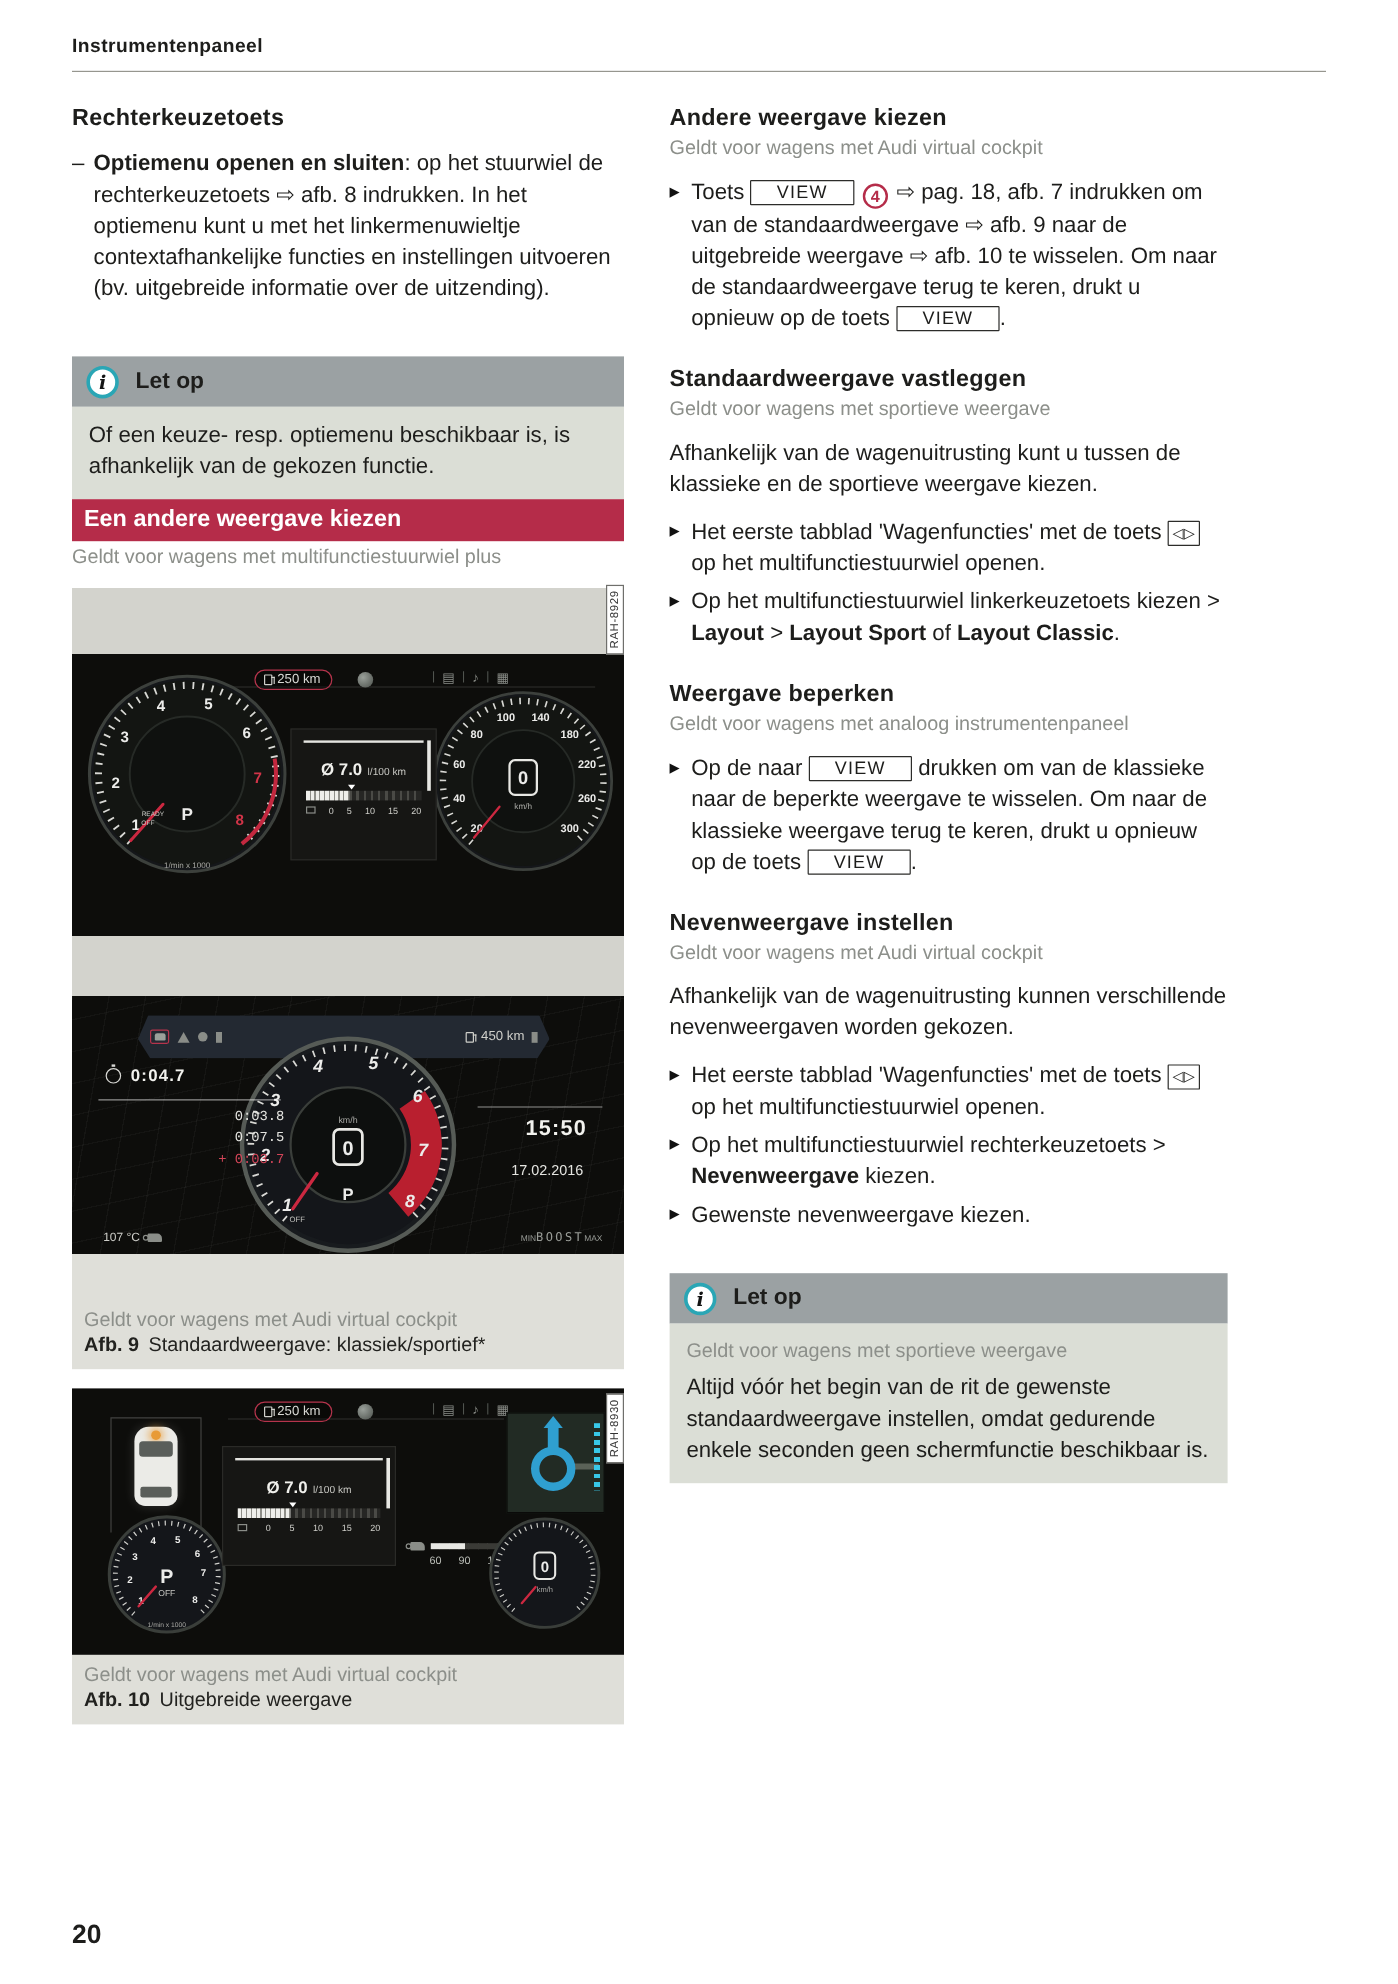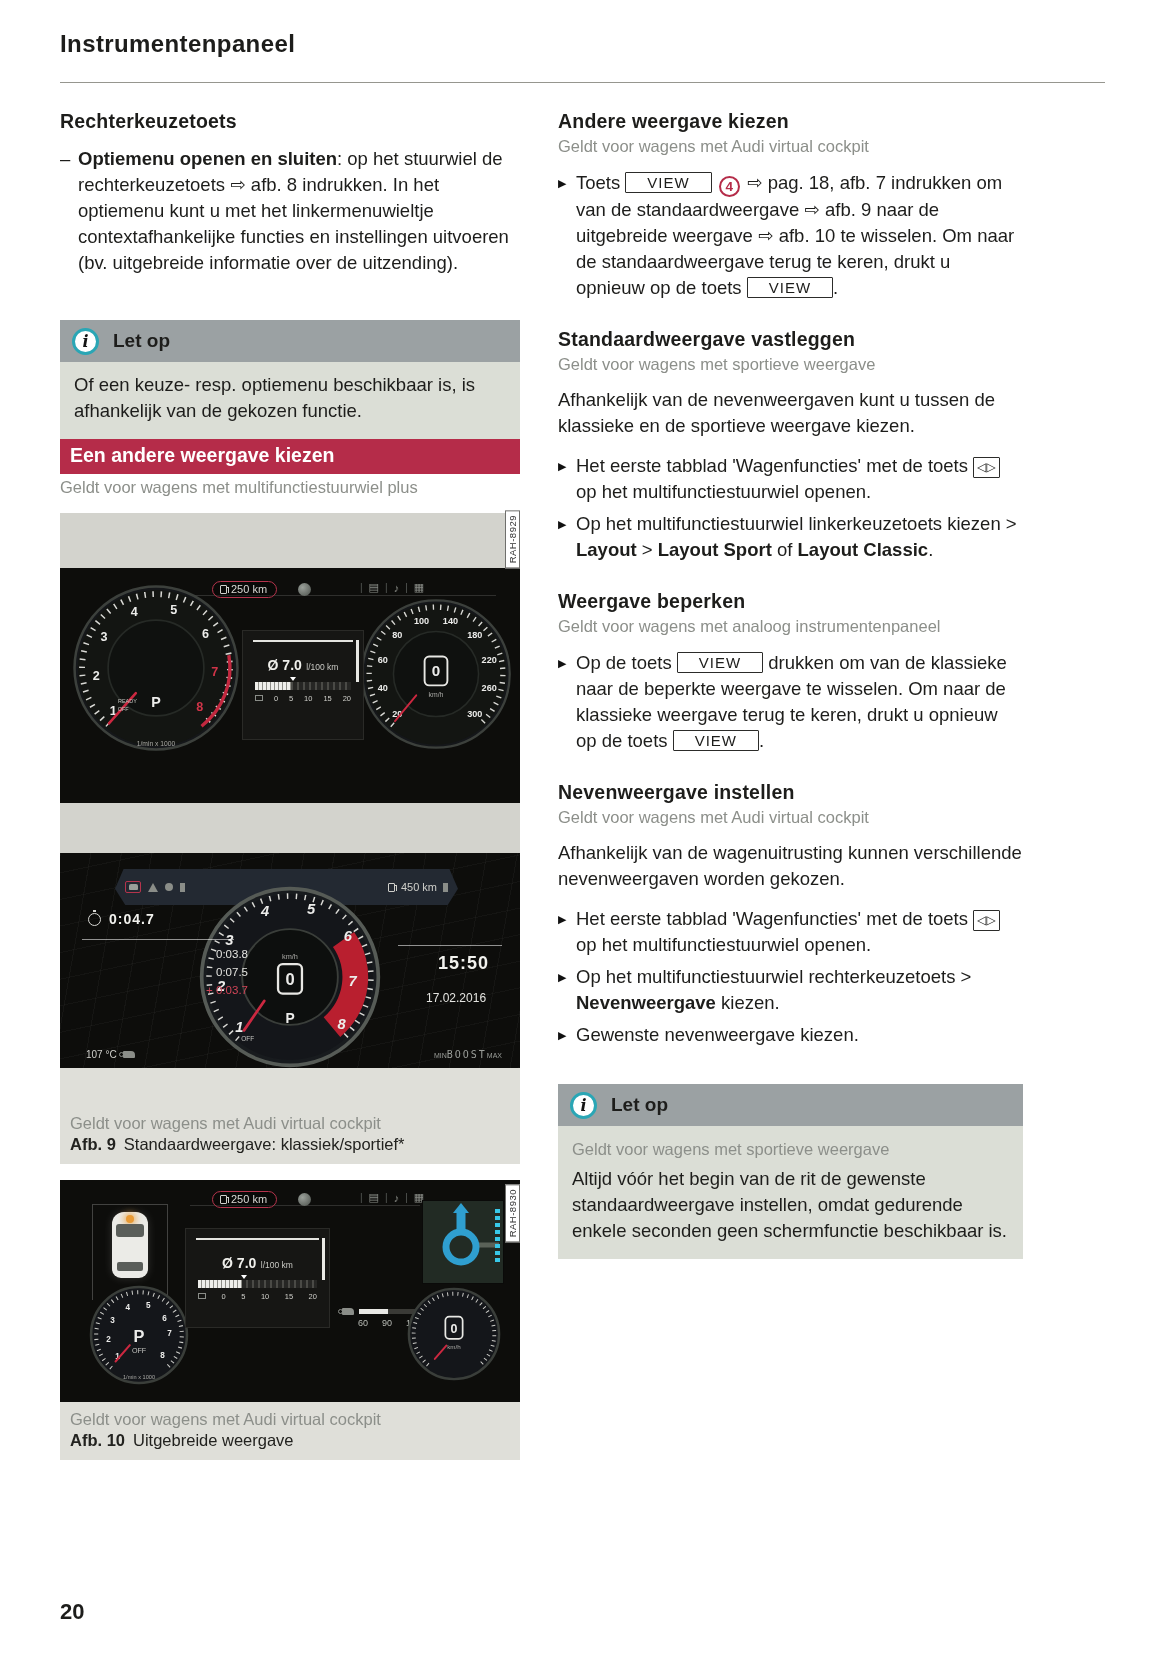--- a/index.html
+++ b/index.html
@@ -1,21 +1,21 @@
 <!DOCTYPE html>
 <html><head>
 <meta charset="utf-8">
 <style>
   * { margin:0; padding:0; box-sizing:border-box; }
   html,body { background:#ffffff; }
   body { font-family:"Liberation Sans","DejaVu Sans",sans-serif; color:#1d1d1b; }
   .page { position:relative; width:1165px; height:1653px; background:#fff; overflow:hidden; }
   .content { padding:30px 60px 0 60px; width:1105px; }
 
-  .doc-header { font-size:24px; font-weight:bold; letter-spacing:.4px; padding-bottom:24px;
+  .doc-header { font-size:16px; font-weight:bold; letter-spacing:.4px; padding-bottom:11px;
     border-bottom:1px solid #96968f; width:1045px; }
 
   .cols { display:flex; width:1045px; }
   .col-l { width:460px; flex:0 0 460px; }
   .col-r { width:465px; flex:0 0 465px; margin-left:38px; }
 
   h2.sec { font-size:19.5px; font-weight:bold; margin-top:27px; letter-spacing:.2px; }
   .sub { font-size:16.5px; color:#8c8f8a; margin-top:4px; }
   .para { font-size:18.5px; line-height:26px; margin-top:13px; }
   .b { font-weight:bold; }
@@ -309,21 +309,21 @@
               <text class="gn" x="100" y="150" font-size="15" text-anchor="middle">P</text>
               <line x1="72" y1="126" x2="50" y2="158" stroke="#cc2840" stroke-width="3" stroke-linecap="round"></line>
               <text class="tiny" x="54" y="170" font-size="7" text-anchor="middle">OFF</text>
             </svg>
 
             <div class="sw-row" style="left:28px; top:58px;">
               <span class="stopwatch"></span>
               <span class="sw-main">0:04.7</span>
             </div>
             <div class="sw-ul" style="left:22px; top:86px; width:152px;"></div>
-            <div class="laps" style="left:70px; top:92px; width:118px;">
+            <div class="laps" style="left:59px; top:92px; width:118px;font-family:Liberation Mono, monospace;">
               <div>0:03.8</div>
               <div>0:07.5</div>
               <div class="diff">+ 0:03.7</div>
             </div>
 
             <div class="clockline" style="left:338px; top:92px; right:18px;"></div>
             <div class="clock-big" style="left:378px; top:100px;">15:50</div>
             <div class="date-txt" style="left:366px; top:138px;">17.02.2016</div>
 
             <div class="oil-row" style="left:26px; bottom:8px;">
@@ -453,35 +453,35 @@
       <div class="col-r">
         <h2 class="sec">Andere weergave kiezen</h2>
         <div class="sub">Geldt voor wagens met Audi virtual cockpit</div>
         <div class="bullet first">
           <span class="mk">▶</span>
           <span><span>Toets </span><span class="key">VIEW</span> <span class="circnum">4</span><span> ⇨ </span><span class="ref">pag. 18, afb. 7</span><span> indrukken om van de standaardweergave ⇨ </span><span class="ref">afb. 9</span><span> naar de uitgebreide weergave ⇨ </span><span class="ref">afb. 10</span><span> te wisselen. Om naar de standaardweergave terug te keren, drukt u opnieuw op de toets </span><span class="key">VIEW</span><span>.</span></span>
         </div>
 
         <h2 class="sec">Standaardweergave vastleggen</h2>
         <div class="sub">Geldt voor wagens met sportieve weergave</div>
-        <div class="para">Afhankelijk van de nevenweergaven kunt u tussen de klassieke en de sportieve weergave kiezen.</div>
+        <div class="para">Afhankelijk van de wagenuitrusting kunt u tussen de klassieke en de sportieve weergave kiezen.</div>
         <div class="bullet first">
           <span class="mk">▶</span>
           <span><span>Het eerste tabblad 'Wagenfuncties' met de toets </span><span class="key tabs">◁▷</span><span> op het multifunctiestuurwiel openen.</span></span>
         </div>
         <div class="bullet">
           <span class="mk">▶</span>
           <span><span>Op het multifunctiestuurwiel linkerkeuzetoets kiezen &gt; </span><span class="b">Layout</span><span> &gt; </span><span class="b">Layout Sport</span><span> of </span><span class="b">Layout Classic</span><span>.</span></span>
         </div>
 
         <h2 class="sec">Weergave beperken</h2>
         <div class="sub">Geldt voor wagens met analoog instrumentenpaneel</div>
         <div class="bullet first">
           <span class="mk">▶</span>
-          <span><span>Op de toets </span><span class="key">VIEW</span><span> drukken om van de klassieke naar de beperkte weergave te wisselen. Om naar de klassieke weergave terug te keren, drukt u opnieuw op de toets </span><span class="key">VIEW</span><span>.</span></span>
+          <span><span>Op de naar </span><span class="key">VIEW</span><span> drukken om van de klassieke naar de beperkte weergave te wisselen. Om naar de klassieke weergave terug te keren, drukt u opnieuw op de toets </span><span class="key">VIEW</span><span>.</span></span>
         </div>
 
         <h2 class="sec">Nevenweergave instellen</h2>
         <div class="sub">Geldt voor wagens met Audi virtual cockpit</div>
         <div class="para">Afhankelijk van de wagenuitrusting kunnen verschillende nevenweergaven worden gekozen.</div>
         <div class="bullet first">
           <span class="mk">▶</span>
           <span><span>Het eerste tabblad 'Wagenfuncties' met de toets </span><span class="key tabs">◁▷</span><span> op het multifunctiestuurwiel openen.</span></span>
         </div>
         <div class="bullet">

